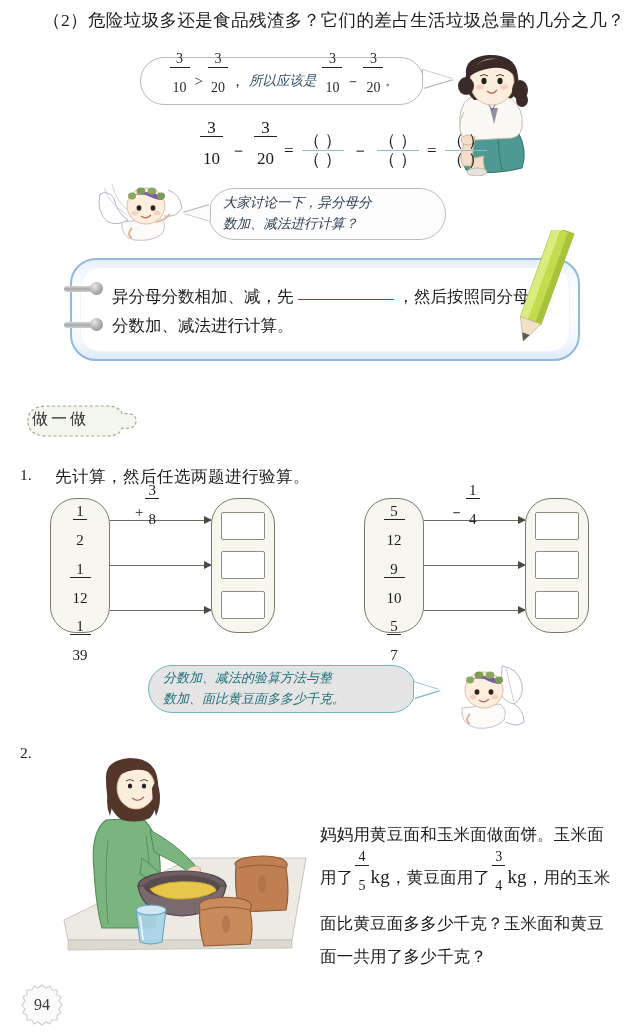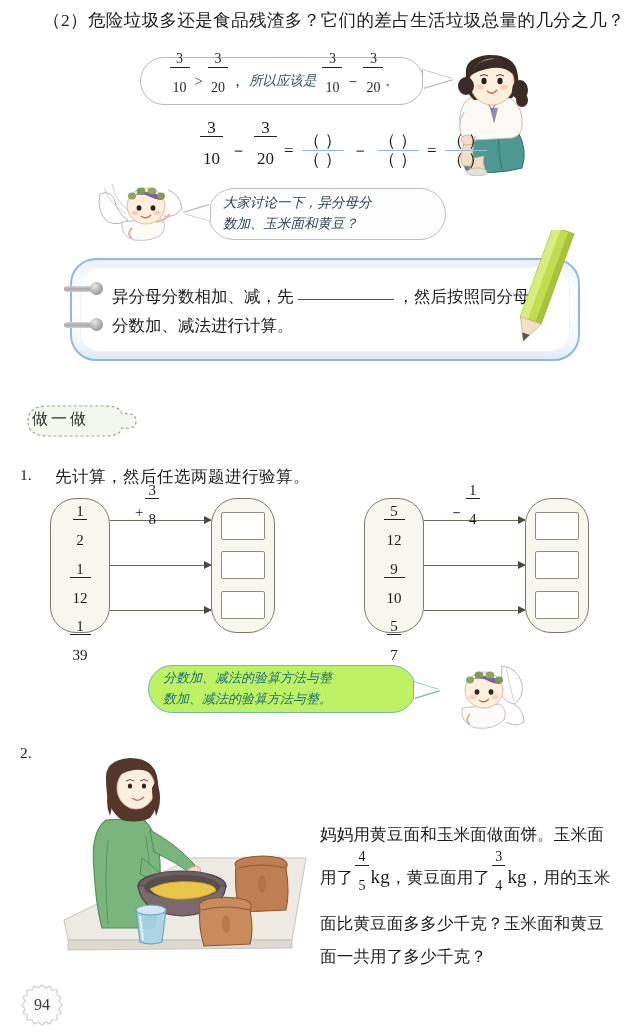--- a/index.html
+++ b/index.html
@@ -312,21 +312,21 @@
 
   
   .bubble3 {
     position: absolute;
     left: 136px;
     top: 665px;
     width: 268px;
     height: 48px;
     border: 1.4px solid #6fb6bf;
     border-radius: 24px;
-    background: #bef264;
+    background: #e5e5e5;
     display: flex;
     flex-direction: column;
     justify-content: center;
     padding: 0 14px;
     box-sizing: border-box;
     font-size: 13px;
     line-height: 1.6;
     color: #1f6f78;
     font-style: italic;
   }
@@ -511,21 +511,21 @@
 
       <path d="M45 38 Q50 42 55 37" fill="none" stroke="#b3695e" stroke-width="1.2"></path>
 
       <ellipse cx="39" cy="35" rx="3.4" ry="2.2" fill="#f3bcb0" opacity="0.6"></ellipse>
       <ellipse cx="61" cy="35" rx="3.4" ry="2.2" fill="#f3bcb0" opacity="0.6"></ellipse>
     </svg>
   </div>
 
   <div class="bubble2">
     <span>大家讨论一下，异分母分</span>
-    <span>数加、玉米面和黄豆？</span>
+    <span>数加、减法进行计算？</span>
     <span class="tail"></span>
   </div>
 
   <div class="summary-wrap">
     <div class="summary-outer"></div>
     <div class="summary-inner"></div>
   </div>
   <div class="ring" style="left:52px; top:282px;">
     <span class="bar"></span>
     <span class="knob"></span>
@@ -620,21 +620,21 @@
     </div>
     <div class="m-right">
       <span class="ansbox"></span>
       <span class="ansbox"></span>
       <span class="ansbox"></span>
     </div>
   </div>
 
   <div class="bubble3">
     <span>分数加、减法的验算方法与整</span>
-    <span>数加、减法的验算方法与整。</span>
+    <span>数加、面比黄豆面多多少千克。</span>
     <span class="tail"></span>
   </div>
 
   <div class="cherub2">
     <svg width="84" height="80" viewBox="0 0 84 80">
       <path d="M58 8 Q74 10 78 26 Q80 40 70 46 Q60 44 56 34 Q58 20 58 8 Z" fill="#ffffff" stroke="#b9b2c9" stroke-width="1"></path>
       <path d="M62 10 Q66 28 70 44" fill="none" stroke="#c7c0d6" stroke-width="0.8"></path>
       <path d="M70 46 Q80 52 80 64 Q72 70 62 64" fill="#ffffff" stroke="#b9b2c9" stroke-width="1"></path>
 
       <path d="M18 50 Q16 66 32 70 Q50 72 60 62 Q64 52 56 46 Z" fill="#fdfbf7" stroke="#c6bfd2" stroke-width="1"></path>

